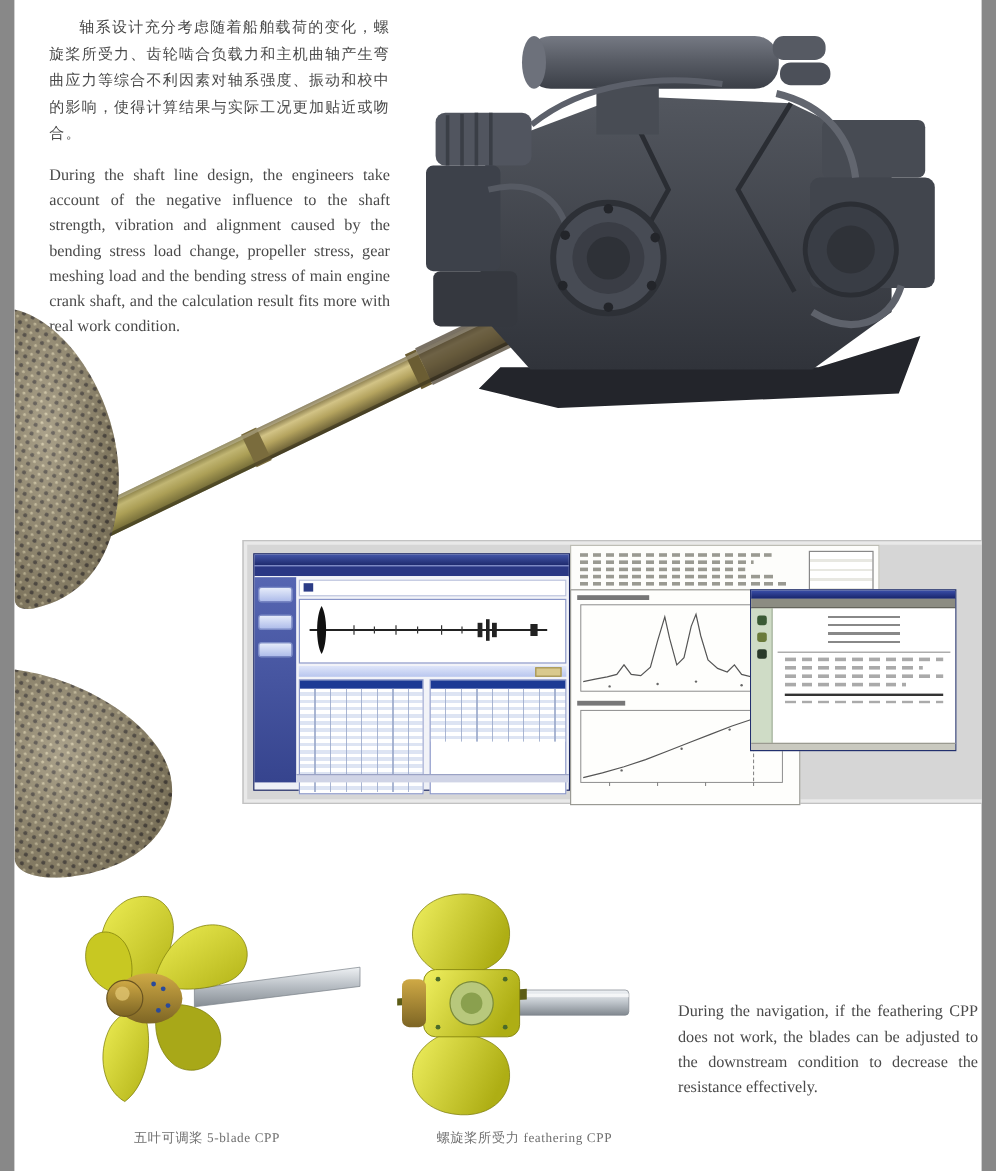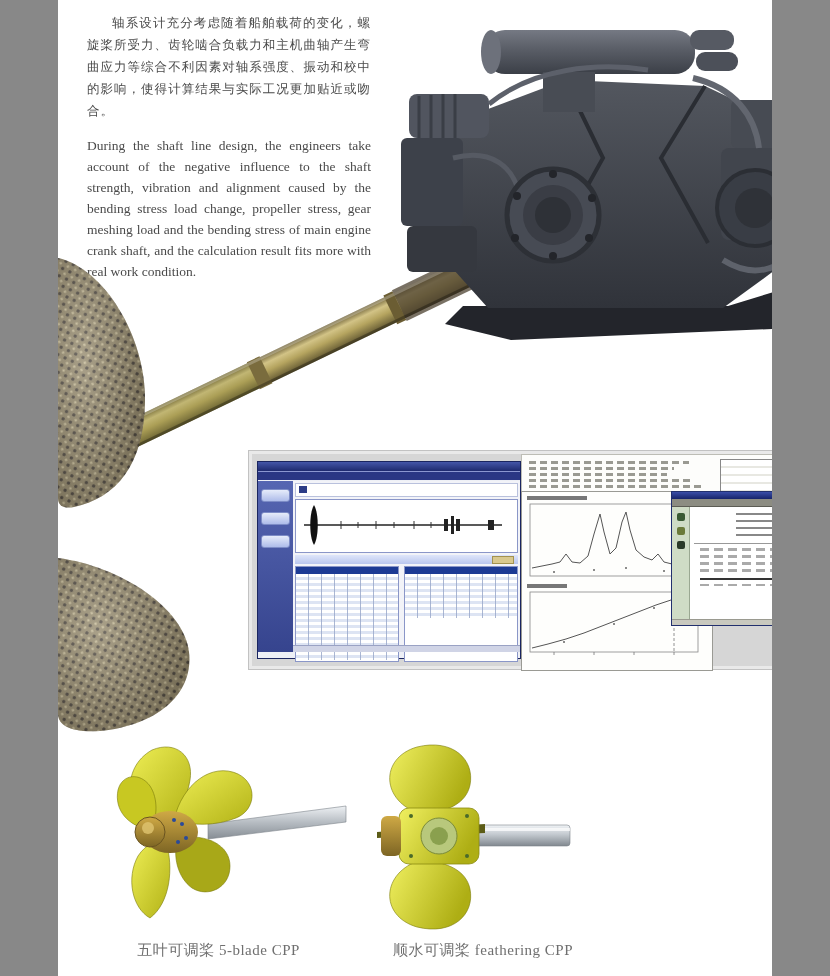--- a/index.html
+++ b/index.html
@@ -1,29 +1,29 @@
 <!DOCTYPE html>
 <html><head>
 <meta charset="utf-8">
 <style>
   html,body{margin:0;padding:0;}
   body{background:#888;font-family:"Liberation Serif","DejaVu Serif",serif;}
-  .page{position:relative;width:714px;height:976px;background:#ffffff;margin:0 auto;overflow:hidden;}
+  .page{position:relative;width:806px;height:976px;background:#ffffff;margin:0 auto;overflow:hidden;}
 
   
   .para{position:absolute;color:#4a4a4a;text-align:justify;}
   .zh{font-size:12.5px;line-height:22px;letter-spacing:1px;}
   .zh p{margin:0;text-indent:2em;}
   .en{font-size:13.5px;line-height:21px;}
   .en p{margin:0;}
   .intro-zh{left:29px;top:12px;width:284px;}
   .intro-en{left:29px;top:110px;width:284px;margin-top:25px;}
   .feather-zh{left:553px;top:778px;width:250px;}
   .feather-en{left:553px;top:832px;width:250px;}
-  .caption{position:absolute;top:941px;font-size:15px;color:#6f6f6f;text-align:center;letter-spacing:.5px;}
+  .caption{position:absolute;top:941px;font-size:11px;color:#6f6f6f;text-align:center;letter-spacing:.5px;}
   .cap1{left:68px;width:185px;}
   .cap2{left:330px;width:190px;}
 
   
   .fig{position:absolute;}
   svg{display:block;}
 
   
   .softframe{position:absolute;left:190px;top:450px;width:632px;height:218px;
     background:#d6d6d6;border:1px solid #c2c2c2;box-shadow:inset 0 0 0 3px #e9e9e9;}
@@ -385,17 +385,20 @@
             <circle cx="48" cy="76" r="2"></circle>
             <circle cx="104" cy="76" r="2"></circle>
             <circle cx="48" cy="116" r="2"></circle>
             <circle cx="104" cy="116" r="2"></circle>
           </g>
       </g>
     </svg>
   </div>
 
   <div class="caption cap1">五叶可调桨 5-blade CPP</div>
-  <div class="caption cap2">顺水可调桨 feathering CPP</div>
-
-
+  <div class="caption cap2">螺旋桨所受力 feathering CPP</div>
+
+
+  <div class="para en feather-en">
+    <p>During the navigation, if the feathering CPP does not work, the blades can be adjusted to the downstream condition to decrease the resistance effectively.</p>
+  </div>
 
 </div>
 
 </body></html>

